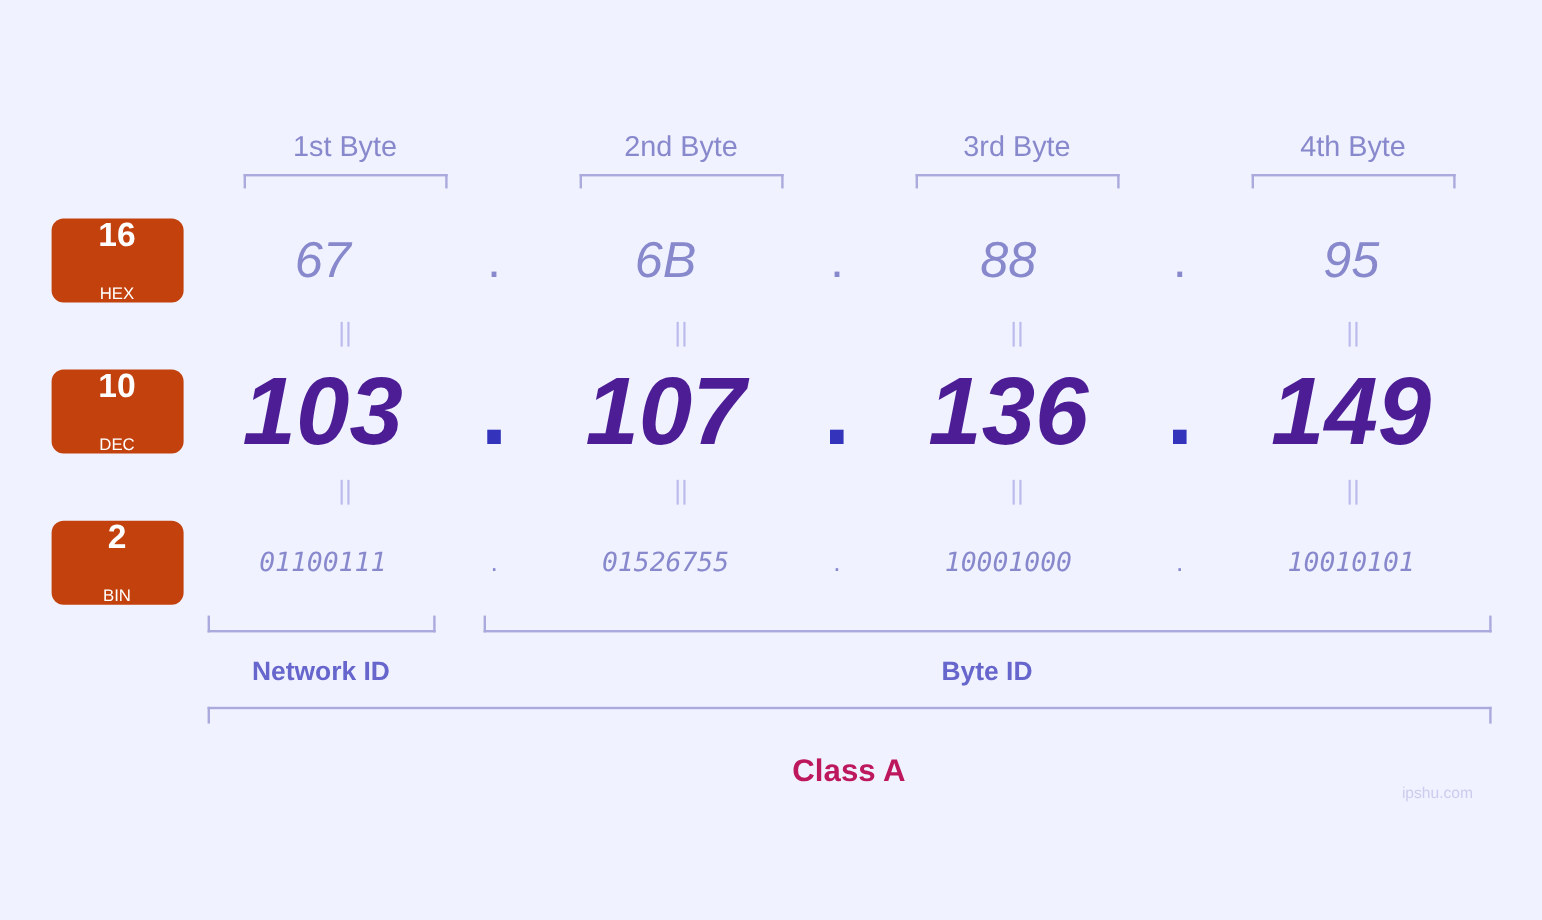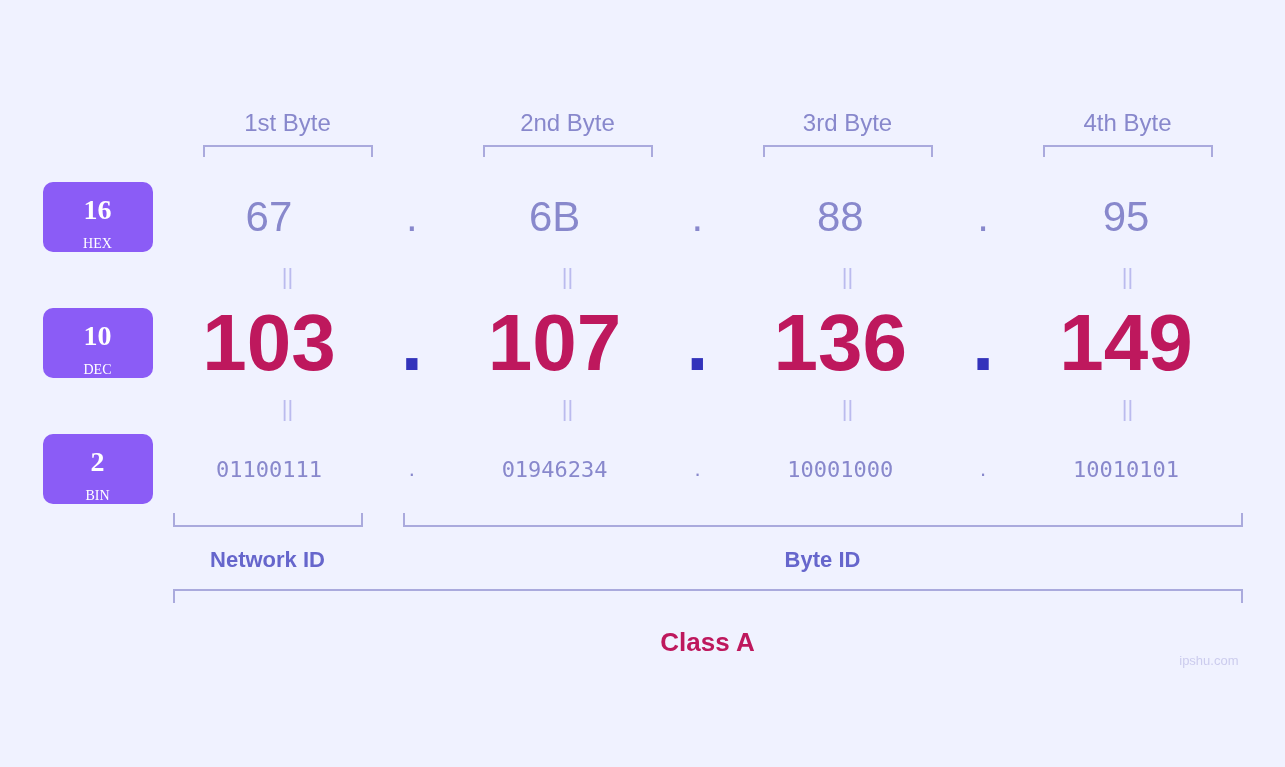--- a/index.html
+++ b/index.html
@@ -60,29 +60,28 @@
     
     .data-row {
       display: flex;
       align-items: center;
       min-height: 80px;
     }
 
     .base-badge {
       width: 110px;
       height: 70px;
-      background-color: #8b5cf6;
+      background-color: #c2410c;
       border-radius: 10px;
       display: flex;
       flex-direction: column;
       align-items: center;
-      justify-content: flex-end;
+      justify-content: space-between;
       color: white;
       flex-shrink: 0;
-      font-family: Liberation Serif, serif;
     }
 
     .base-badge .base-num {
       font-size: 28px;
       font-weight: bold;
       line-height: 1;
     }
 
     .base-badge .base-label {
       font-size: 14px;
@@ -92,20 +91,21 @@
     .values-row {
       display: flex;
       flex: 1;
       align-items: center;
       justify-content: space-around;
     }
 
     .byte-value {
       width: 220px;
       text-align: center;
+      font-style: italic;
     }
 
     .dot-cell {
       width: 40px;
       text-align: center;
     }
 
     
     .hex-val {
       color: #8888cc;
@@ -137,21 +137,21 @@
       color: #bbbbee;
       font-size: 22px;
     }
 
     .equals-dot-cell {
       width: 40px;
     }
 
     
     .dec-val {
-      color: #be185d;
+      color: #4c1d95;
       font-size: 80px;
       font-weight: bold;
     }
 
     .dec-dot {
       color: #3333bb;
       font-size: 80px;
       font-weight: bold;
     }
 
@@ -290,21 +290,21 @@
       <span class="base-label">BIN</span>
     </div>
     <div class="values-row">
       <div class="byte-value">
         <span class="bin-val">01100111</span>
       </div>
       <div class="dot-cell">
         <span class="bin-dot">.</span>
       </div>
       <div class="byte-value">
-        <span class="bin-val">01946234</span>
+        <span class="bin-val">01526755</span>
       </div>
       <div class="dot-cell">
         <span class="bin-dot">.</span>
       </div>
       <div class="byte-value">
         <span class="bin-val">10001000</span>
       </div>
       <div class="dot-cell">
         <span class="bin-dot">.</span>
       </div>
@@ -327,15 +327,15 @@
     <div style="width:190px; text-align:center; color:#6666cc; font-size:22px; font-weight:bold;">Network ID</div>
     <div style="width:40px;"></div>
     <div style="flex:1; text-align:center; color:#6666cc; font-size:22px; font-weight:bold;">Byte ID</div>
   </div>
 
   <div style="margin-left:130px; margin-top:16px;">
     <div style="border:2px solid #aaaadd; border-bottom:none; height:14px; width:100%;"></div>
     <div style="text-align:center; color:#be185d; font-size:26px; font-weight:bold; margin-top:24px;">Class A</div>
   </div>
 
-  <div style="position:absolute; bottom:-10px; right:4px; color:#ccccee; font-size:13px;">ipshu.com</div>
+  <div style="position:absolute; bottom:-10px; right:15px; color:#ccccee; font-size:13px;">ipshu.com</div>
 
 </div>
 
 </body></html>

